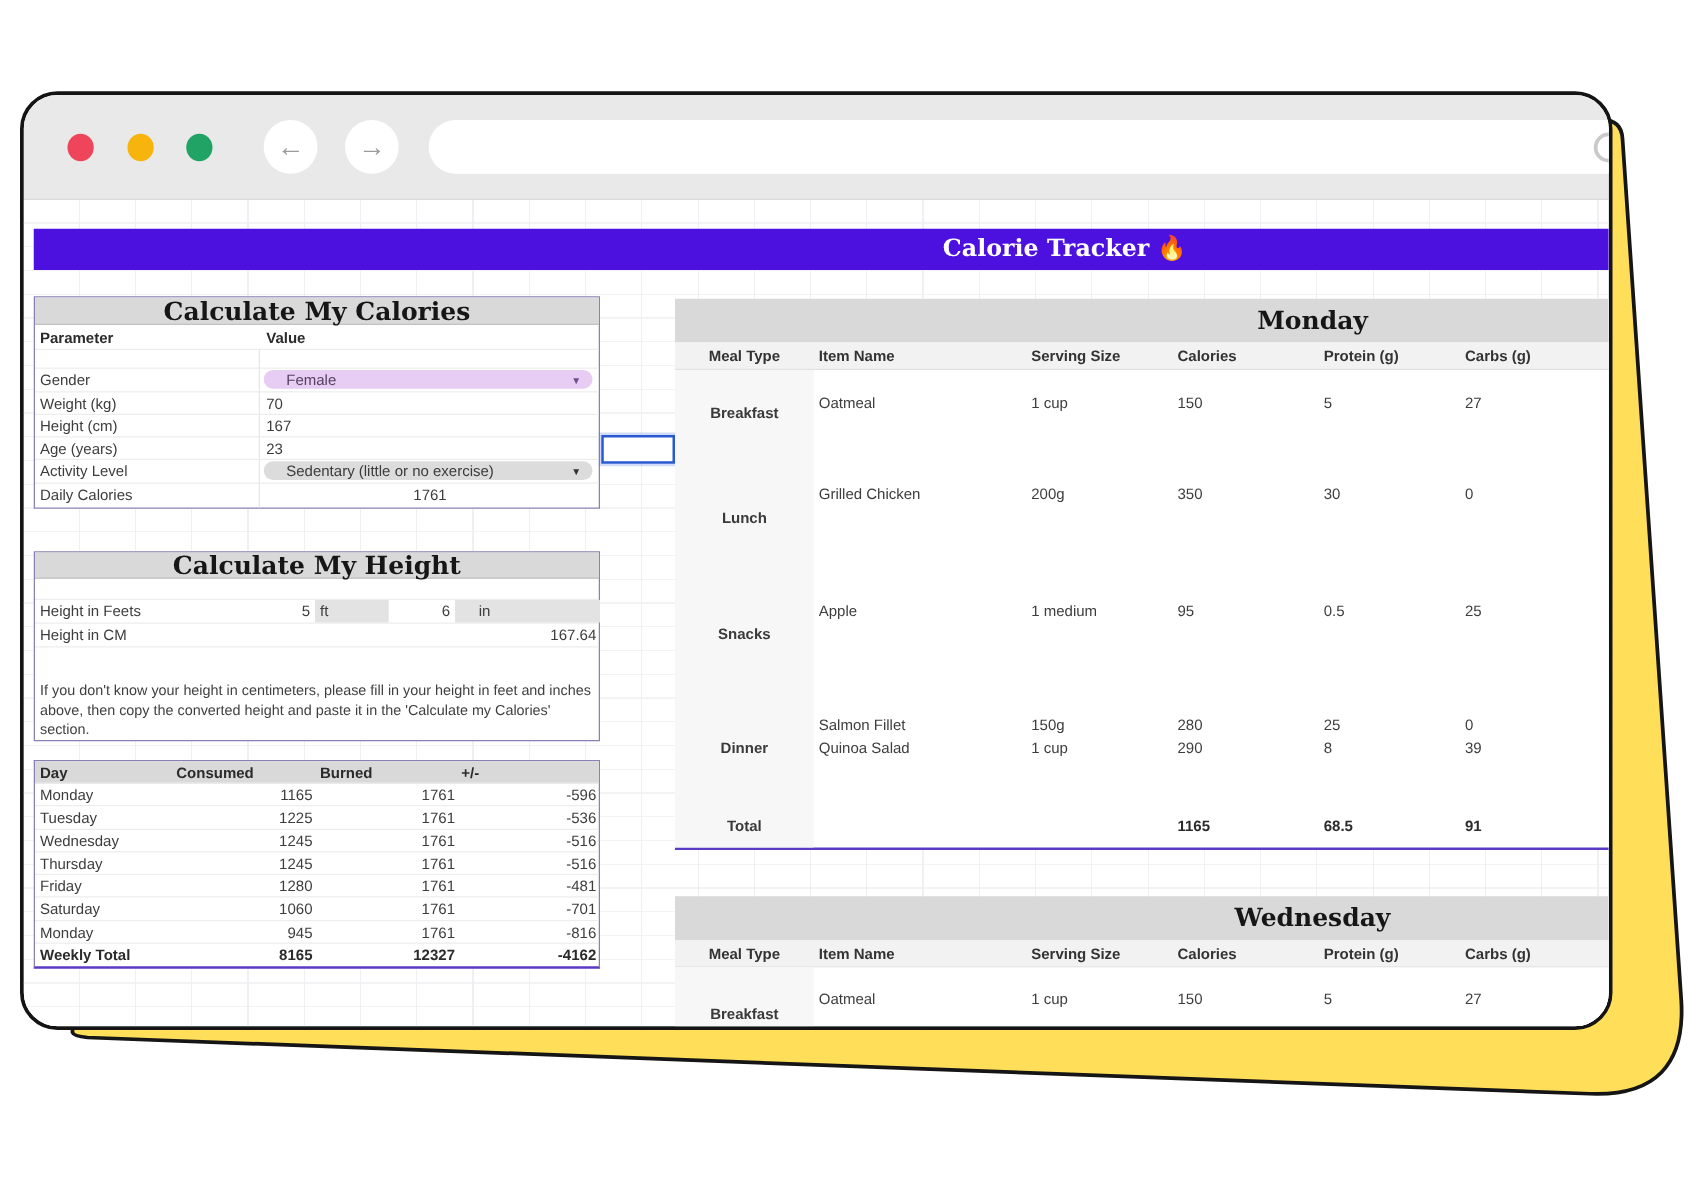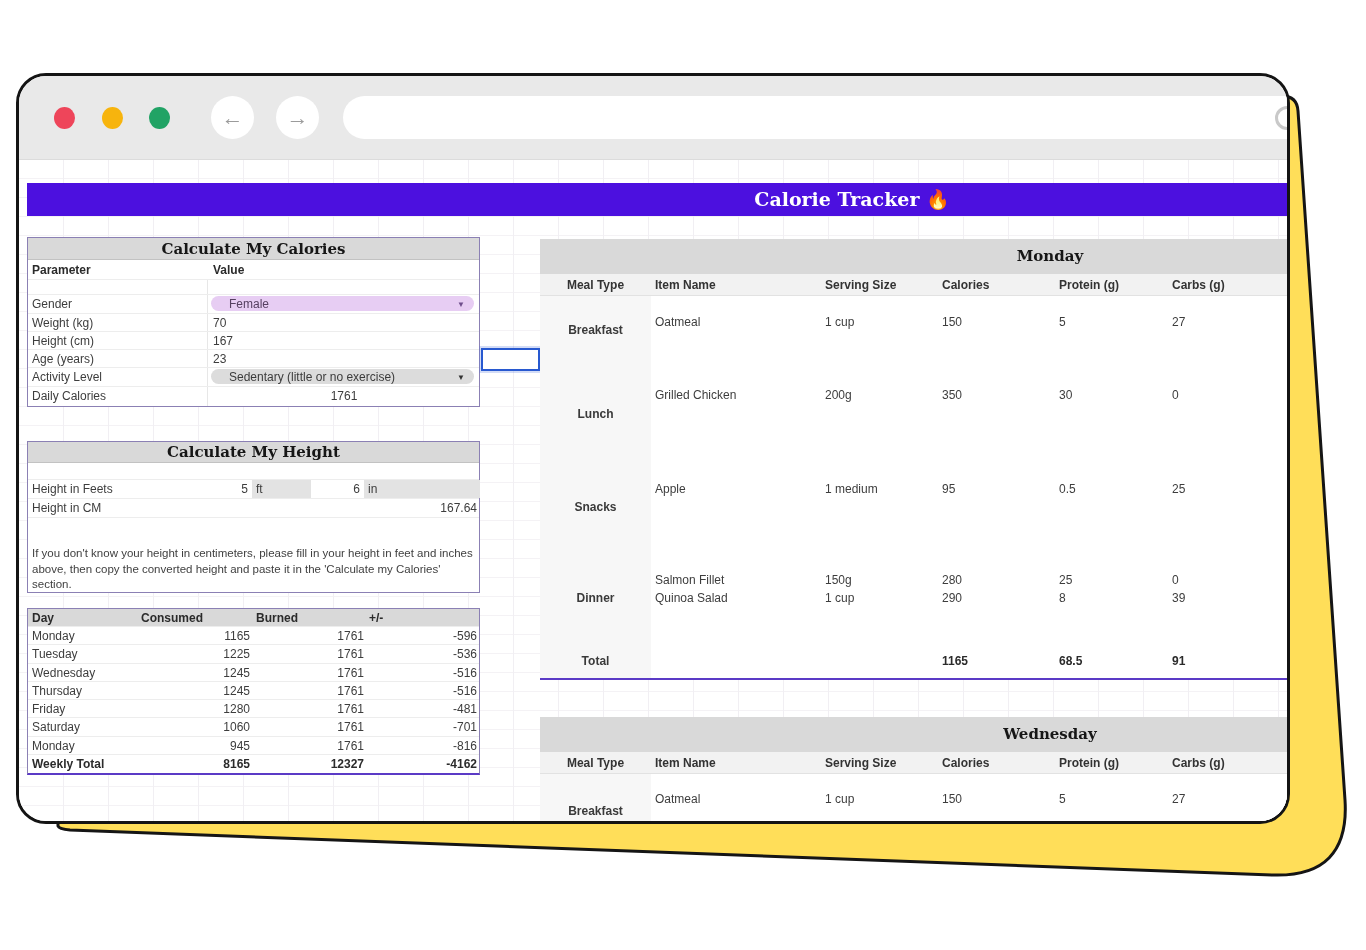--- a/index.html
+++ b/index.html
@@ -23,21 +23,21 @@
 
   
   .sheet { position:absolute; left:0; top:84px; right:0; bottom:0; overflow:hidden;
            background:#fff; color:#3d3d3d; font-size:12px;
            background-image:
              repeating-linear-gradient(to right, transparent 0, transparent 44px, #f1eff3 44px, #f1eff3 45px),
              repeating-linear-gradient(to bottom, transparent 0, transparent 18px, #f4f2f5 18px, #f4f2f5 19px); }
   .banner { position:absolute; left:8px; top:23px; width:1650px; height:33px; background:#4c10df; }
   .banner-title { display:block; width:100%; text-align:center; line-height:33px; color:#fff;
             font-family:"DejaVu Serif",serif; font-weight:700; font-size:19px; }
-  .shead { font-family:"DejaVu Serif",serif; font-weight:700; font-size:15px; color:#161616;
+  .shead { font-family:"DejaVu Serif",serif; font-weight:700; font-size:20px; color:#161616;
            background:#d9d9d9; text-align:center; }
   .tbl { position:absolute; background:#fff; border:1px solid #8b80b4; }
   .row { position:relative; border-bottom:1px solid #ededed; }
   .lbl { position:absolute; left:4px; top:0; white-space:nowrap; }
   .bold { font-weight:700; color:#2b2b2b; }
   .pill { position:absolute; left:183px; right:5px; top:1px; bottom:2px; border-radius:9px;
           white-space:nowrap; }
   .pill .ptxt { position:absolute; left:18px; top:0; bottom:0; }
   .pill .parr { position:absolute; right:9px; top:1px; font-size:8px; }
   .vline { position:absolute; left:179px; top:42px; bottom:0; width:1px; background:#e7e7e7; }
@@ -139,21 +139,21 @@
       <div class="selcell"></div>
 
       <div class="tbl" style="left:8px;top:281px;width:453px;height:152px;">
         <div class="row shead" style="height:21px;line-height:21px;border-bottom:1px solid #c2c2c2;">Calculate My Height</div>
         <div class="row" style="height:17px;"></div>
         <div class="row" style="height:19px;line-height:19px;">
           <span class="lbl">Height in Feets</span>
           <span class="abs ta-r" style="left:171px;width:49px">5</span>
           <span class="abs" style="left:224px;width:59px;background:#e3e3e3;padding-left:4px;height:18px">ft</span>
           <span class="abs ta-r" style="left:283px;width:49px">6</span>
-          <span class="abs" style="left:336px;width:116px;background:#e3e3e3;padding-left:4px;height:18px">in</span>
+          <span class="abs" style="left:336px;width:116px;background:#e3e3e3;padding-left:19px;height:18px">in</span>
         </div>
         <div class="row" style="height:19px;line-height:19px;">
           <span class="lbl">Height in CM</span>
           <span class="abs ta-r" style="left:179px;width:270px">167.64</span>
         </div>
         <div class="note">If you don't know your height in centimeters, please fill in your height in feet and inches above, then copy the converted height and paste it in the 'Calculate my Calories' section.</div>
       </div>
 
       <div class="tbl totline" style="left:8px;top:448px;width:453px;">
         <div class="row" style="height:18px;line-height:18px;background:#d9d9d9;">

